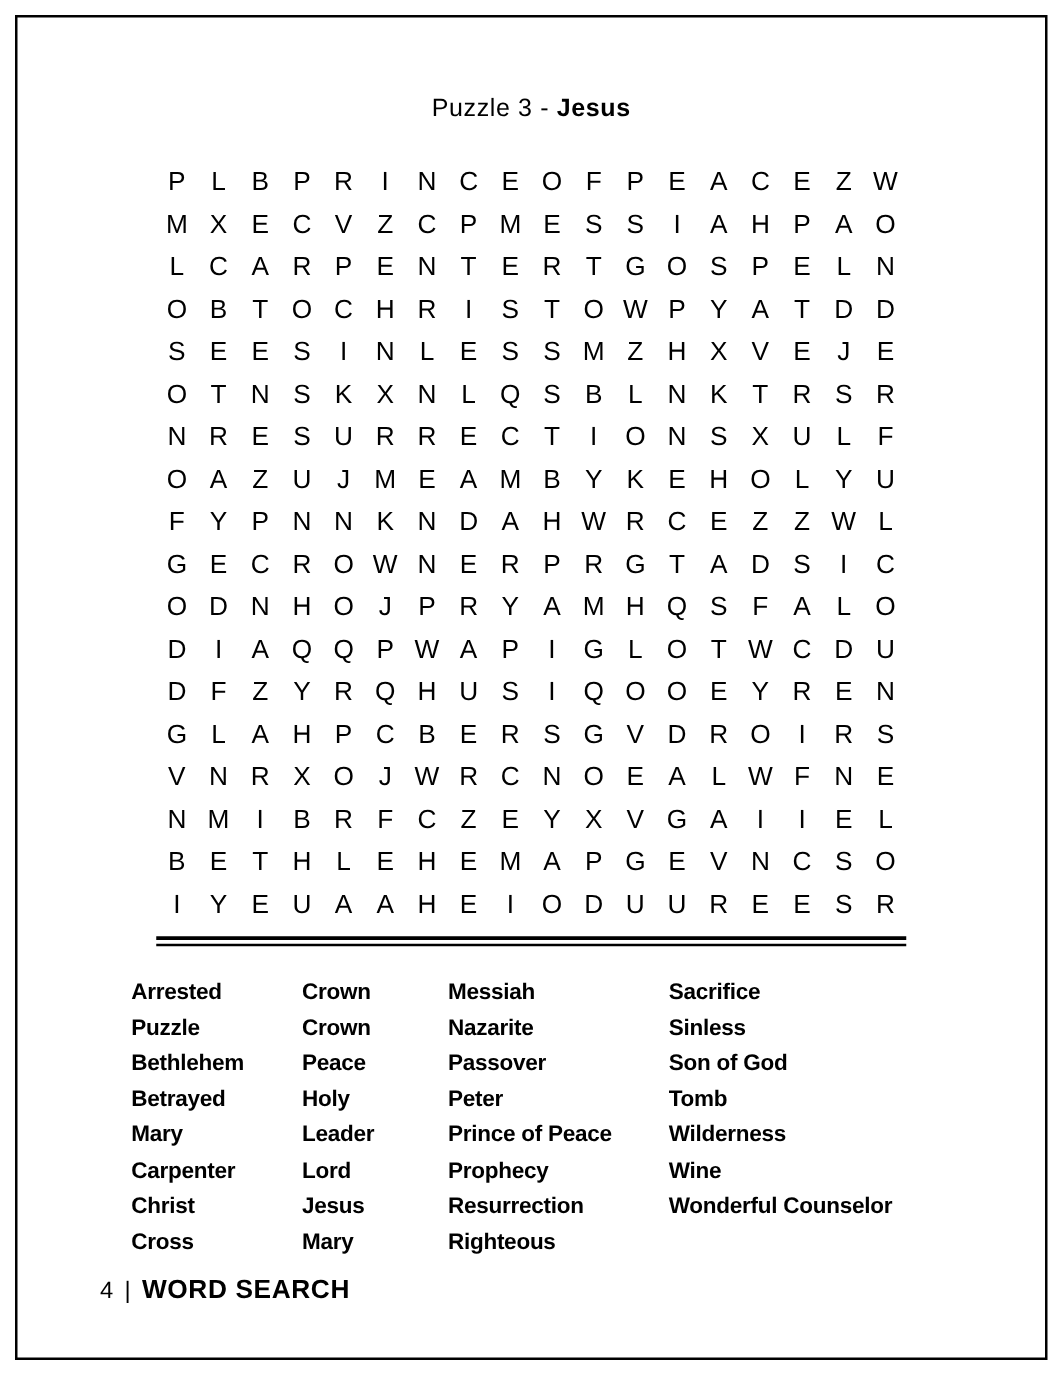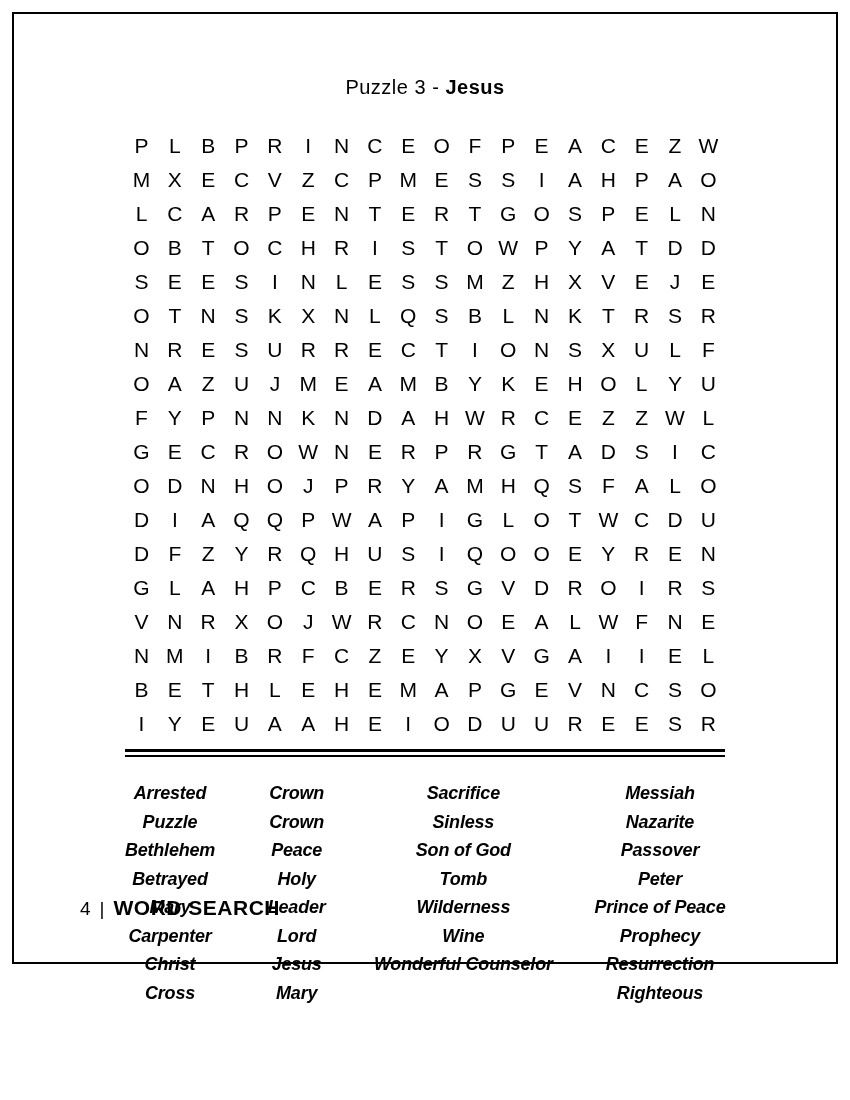--- a/index.html
+++ b/index.html
@@ -13,21 +13,21 @@
     font-family: "Liberation Sans", sans-serif;
     color: #000000;
     position: relative;
     overflow: hidden;
   }
   .page {
     position: absolute;
     left: 12px;
     top: 12px;
     width: 826px;
-    height: 952px;
+    height: 1076px;
     border: 2px solid #000000;
     box-sizing: border-box;
     background: #ffffff;
   }
   .title {
     text-align: center;
     margin-top: 62px;
     font-size: 20px;
     letter-spacing: 0.5px;
     font-family: "Liberation Sans", sans-serif;
@@ -73,22 +73,20 @@
   .wordlist {
     width: 640px;
     margin: 22px auto 0 auto;
     display: flex;
     justify-content: space-between;
     align-items: flex-start;
   }
   .word-col {
     display: flex;
     flex-direction: column;
-    align-items: center;
-    font-style: italic;
   }
   .word-col.col0 { width: 130px; }
   .word-col.col1 { width: 110px; }
   .word-col.col2 { width: 170px; }
   .word-col.col3 { width: 210px; }
   .word {
     font-size: 18px;
     font-weight: 700;
     line-height: 28.5px;
     white-space: nowrap;
@@ -512,39 +510,39 @@
     <div class="word-col col1">
       <div class="word">Crown</div>
       <div class="word">Crown</div>
       <div class="word">Peace</div>
       <div class="word">Holy</div>
       <div class="word">Leader</div>
       <div class="word">Lord</div>
       <div class="word">Jesus</div>
       <div class="word">Mary</div>
     </div>
-    <div class="word-col col3">
-      <div class="word">Sacrifice</div>
-      <div class="word">Sinless</div>
-      <div class="word">Son of God</div>
-      <div class="word">Tomb</div>
-      <div class="word">Wilderness</div>
-      <div class="word">Wine</div>
-      <div class="word">Wonderful Counselor</div>
-    </div>
     <div class="word-col col2">
       <div class="word">Messiah</div>
       <div class="word">Nazarite</div>
       <div class="word">Passover</div>
       <div class="word">Peter</div>
       <div class="word">Prince of Peace</div>
       <div class="word">Prophecy</div>
       <div class="word">Resurrection</div>
       <div class="word">Righteous</div>
     </div>
+    <div class="word-col col3">
+      <div class="word">Sacrifice</div>
+      <div class="word">Sinless</div>
+      <div class="word">Son of God</div>
+      <div class="word">Tomb</div>
+      <div class="word">Wilderness</div>
+      <div class="word">Wine</div>
+      <div class="word">Wonderful Counselor</div>
+    </div>
   </div>
 
   <div class="footer">
     <span class="footer-num">4</span>
     <span class="footer-sep">|</span>
     <span class="footer-label">WORD SEARCH</span>
   </div>
 
 </div>
 

